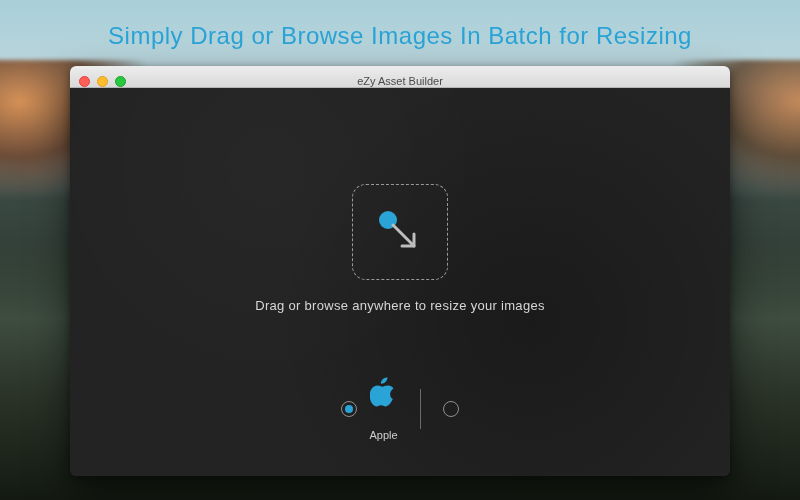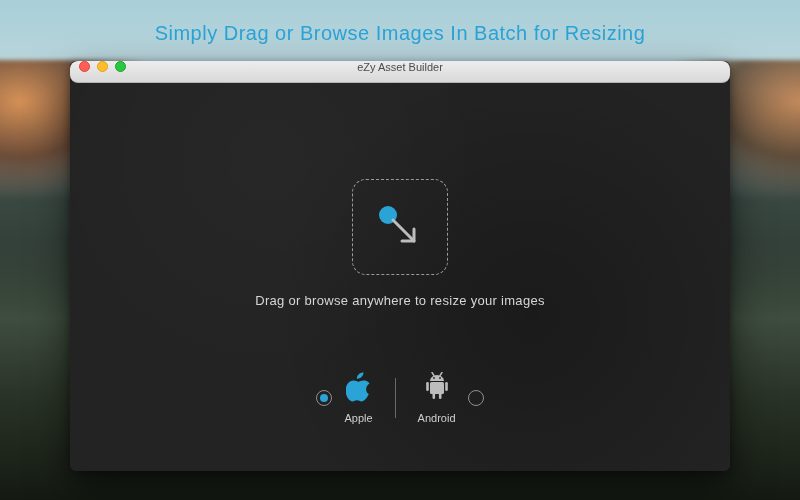--- a/index.html
+++ b/index.html
@@ -12,41 +12,40 @@
     
     .bg-left, .bg-right { position:absolute; top:60px; width:200px; height:140px; }
     .bg-left { left:-40px; background: radial-gradient(ellipse at 30% 30%, #d98b4a 0%, #6a4630 40%, transparent 70%); filter: blur(2px); opacity:.9; }
     .bg-right { right:-60px; background: radial-gradient(ellipse at 70% 30%, #c77a3f 0%, #5a4028 40%, transparent 70%); filter: blur(2px); opacity:.8; }
     .bg-hill { position:absolute; left:0; right:0; bottom:0; height:260px;
       background: linear-gradient(180deg, transparent 0%, #3e4d3f 30%, #2a3327 60%, #141a12 100%); }
 
     .headline {
       position: relative; z-index: 2;
       text-align: center; color: #2aa3d6;
-      font-size: 20px; letter-spacing: 0.5px;
+      font-size: 24px; letter-spacing: 0.5px;
       font-weight: 300;
       padding-top: 22px;
     }
 
     .window {
       position: relative; z-index: 3;
       width: 660px; height: 410px;
       margin: 16px auto 0;
       border-radius: 6px;
       box-shadow: 0 18px 40px rgba(0,0,0,0.55), 0 2px 8px rgba(0,0,0,0.4);
       overflow: hidden;
       background: #1f1f1f;
     }
     .titlebar {
       height: 22px;
       background: linear-gradient(180deg, #ededed 0%, #d9d9d9 100%);
-      display: flex; align-items: flex-start;
+      display: flex; align-items: flex-end;
       position: relative;
       border-bottom: 1px solid #b5b5b5;
-      border-radius: 8px;
     }
     .traffic { display:flex; gap:7px; padding-left:9px; }
     .tl { width:11px; height:11px; border-radius:50%; }
     .tl.close { background:#ff5f57; border:0.5px solid #e24138; }
     .tl.min   { background:#ffbd2e; border:0.5px solid #e1a116; }
     .tl.max   { background:#28c940; border:0.5px solid #1ba125; }
     .title {
       position:absolute; left:0; right:0; text-align:center;
       font-size: 11px; color:#4a4a4a; font-weight:400;
       pointer-events:none;
@@ -81,21 +80,21 @@
 
     .platforms {
       margin-top: 64px;
       display:flex; align-items:center; gap: 22px;
       color:#d0d0d0;
     }
     .platform {
       display:flex; flex-direction:row; align-items:center; gap:12px;
       cursor:pointer;
     }
-    .platform .stack { display:flex; flex-direction:column; align-items:center; gap:10px; }
+    .platform .stack { display:flex; flex-direction:column; align-items:center; gap:22px; }
     .platform .label { font-size: 11px; color:#cfcfcf; font-weight:300; }
     .radio {
       width:16px; height:16px; border-radius:50%;
       border:1.5px solid #8f8f8f; position:relative; flex:0 0 auto;
     }
     .radio.selected::after{
       content:""; position:absolute; inset:3px; border-radius:50%;
       background:#2aa3d6;
     }
     .divider { width:1px; height:40px; background:#6a6a6a; }
@@ -140,35 +139,18 @@
           <svg width="26" height="30" viewBox="0 0 26 30">
             <path fill="#2aa3d6" d="M17.5 0.5c0 1.8-0.8 3.4-2 4.5-1.3 1.2-3 1.9-4.6 1.7-0.2-1.7 0.7-3.4 1.9-4.5C14 1 15.9 0.2 17.5 0.5zM22.8 22.1c-0.6 1.4-1.3 2.7-2.3 3.9-1.3 1.7-2.9 3.4-5 3.4-1.8 0-2.4-1.1-4.5-1.1-2.1 0-2.8 1.1-4.5 1.1-2 0.1-3.5-1.6-4.8-3.3C-0.6 22.4-1.4 15.6 1.8 11.6c1.4-1.8 3.6-3 5.9-3 1.9 0 3.6 1.2 4.8 1.2 1.1 0 3.2-1.4 5.5-1.2 1 0 3.7 0.3 5.5 2.9-4.7 2.8-4 9.2-0.7 10.6z"></path>
           </svg>
           <div class="label">Apple</div>
         </div>
       </div>
 
       <div class="divider"></div>
 
       <div class="platform">
-        <div class="stack">
-          <svg width="26" height="30" viewBox="0 0 26 30">
-            <g fill="#bdbdbd">
-              <line x1="8" y1="0.5" x2="10" y2="3.5" stroke="#bdbdbd" stroke-width="1.4" stroke-linecap="round"></line>
-              <line x1="18" y1="0.5" x2="16" y2="3.5" stroke="#bdbdbd" stroke-width="1.4" stroke-linecap="round"></line>
-              <path d="M6 9 a7 6 0 0 1 14 0 z"></path>
-              <circle cx="10" cy="6" r="0.9" fill="#232323"></circle>
-              <circle cx="16" cy="6" r="0.9" fill="#232323"></circle>
-              <rect x="6" y="10" width="14" height="12" rx="1.5"></rect>
-              <rect x="2.2" y="10" width="2.6" height="9" rx="1.3"></rect>
-              <rect x="21.2" y="10" width="2.6" height="9" rx="1.3"></rect>
-              <rect x="8.5" y="21" width="2.6" height="6" rx="1.3"></rect>
-              <rect x="14.9" y="21" width="2.6" height="6" rx="1.3"></rect>
-            </g>
-          </svg>
-          <div class="label">Android</div>
-        </div>
         <div class="radio"></div>
       </div>
 
     </div>
   </div>
 </div>
 
 </body></html>

